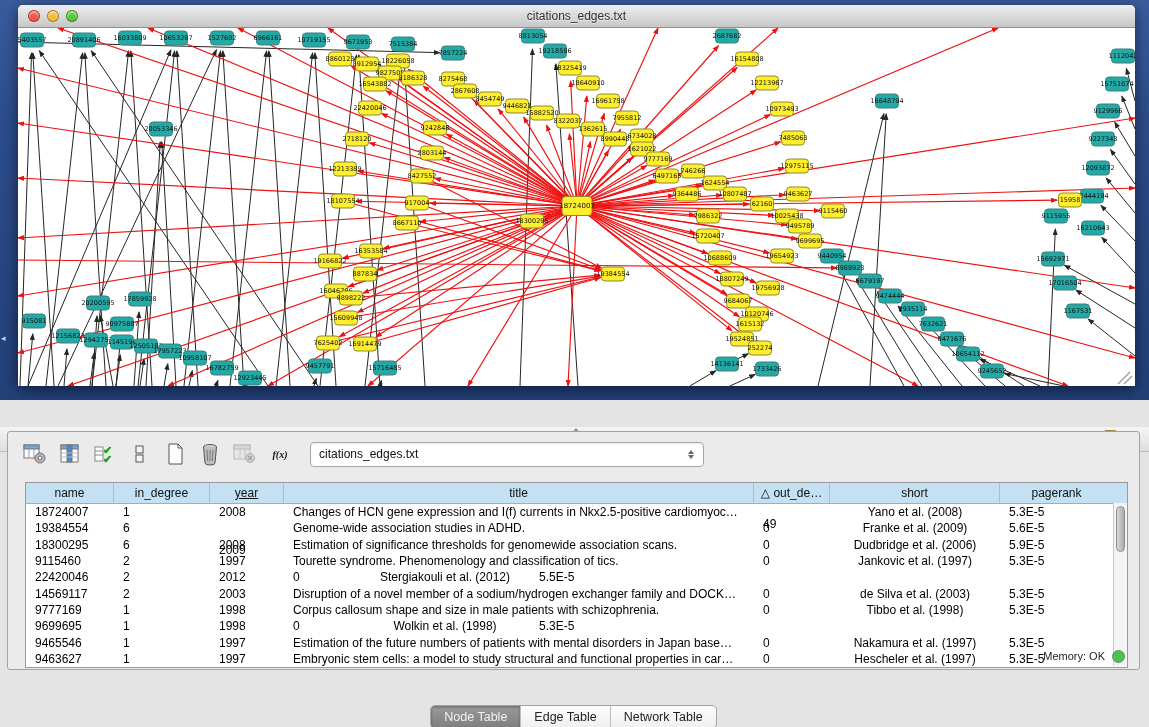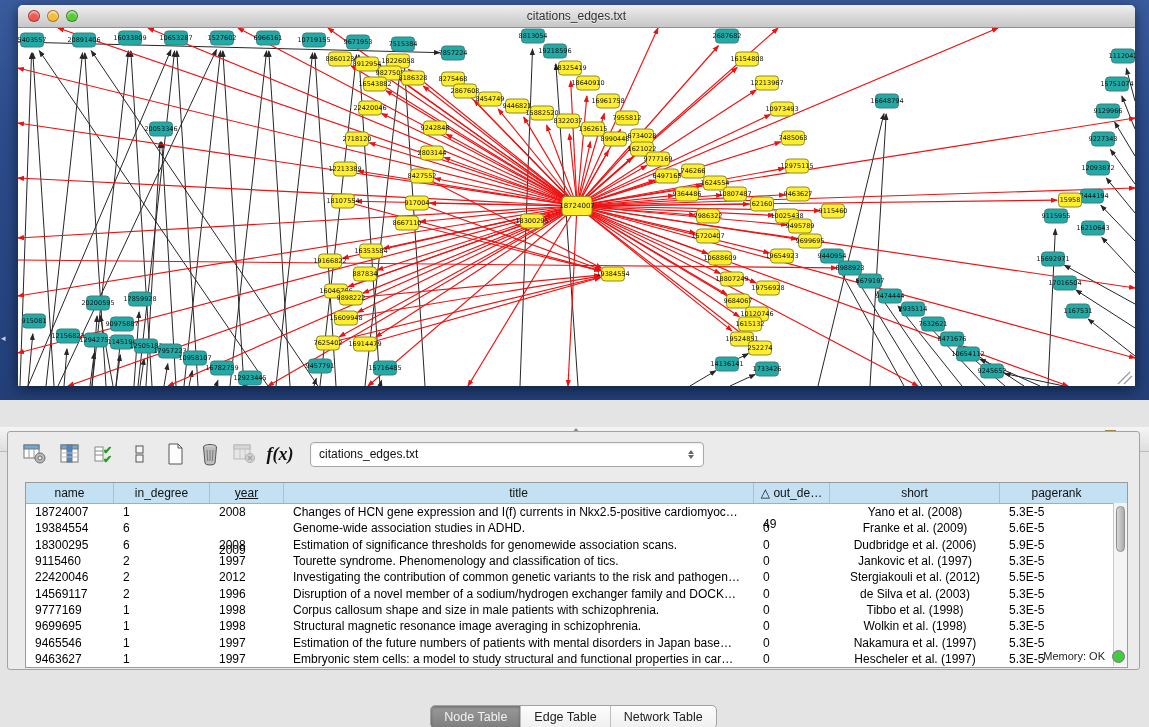--- a/index.html
+++ b/index.html
@@ -32,21 +32,21 @@
   .float-icon .sq1{position:absolute;left:4px;top:0;width:9px;height:9px;border:1.5px solid #9A8A46;}
   .float-icon .sq2{position:absolute;left:0;top:6px;width:8px;height:8px;border:1.5px dotted #2E4470;background:#EDEDED;}
   .close-x{font-size:15px;font-weight:bold;color:#1A1A1A;line-height:15px;cursor:default;}
   .splitter-handle{position:absolute;left:571px;top:1px;width:0;height:0;
                    border-left:5px solid transparent;border-right:5px solid transparent;border-bottom:6px solid #8A8A8A;}
 
   .panel-inner{position:absolute;left:7px;top:31px;width:1133px;height:239px;background:#EBEBEB;
                border:1px solid #A3A3A3;border-radius:3px;box-sizing:border-box;}
   .toolbar{height:44px;display:flex;align-items:center;gap:9px;padding:0 14px;}
   .tbtn{width:26px;height:26px;display:flex;align-items:center;justify-content:center;background:transparent;border:none;padding:0;}
-  .fx{font-family:"Liberation Serif",serif;font-style:italic;font-weight:bold;font-size:18px;color:#111;}
+  .fx{font-family:"Liberation Serif",serif;font-style:italic;font-weight:bold;font-size:10px;color:#111;}
   .combo{margin-left:8px;width:392px;height:23px;background:#fff;border:1px solid #A8A8A8;border-radius:4px;
          display:flex;align-items:center;position:relative;box-shadow:inset 0 1px 2px rgba(0,0,0,.08);}
   .combo .cval{font-size:12px;color:#111;padding-left:8px;flex:1;}
   .combo .stepper{width:16px;display:flex;flex-direction:column;align-items:center;gap:1px;padding-right:4px;}
   .combo .stepper i{width:0;height:0;border-left:3.5px solid transparent;border-right:3.5px solid transparent;}
   .combo .stepper .up{border-bottom:4px solid #666;}
   .combo .stepper .dn{border-top:4px solid #666;}
 
   
   .grid{position:absolute;left:17px;top:50px;width:1101px;height:184px;background:#fff;
@@ -892,48 +892,46 @@
             <div class="td" style="width: 74px;">1997</div>
             <div class="td" style="width: 470px;">Tourette syndrome. Phenomenology and classification of tics.</div>
             <div class="td" style="width: 76px;">0</div>
             <div class="td center" style="width: 170px;">Jankovic et al. (1997)</div>
             <div class="td" style="width: 113px;">5.3E-5</div>
           </div>
           <div class="tr">
             <div class="td" style="width: 88px;">22420046</div>
             <div class="td" style="width: 96px;">2</div>
             <div class="td" style="width: 74px;">2012</div>
-            <div class="td" style="width: 470px;">Investigating the contribution of common genetic variants to the risk and pathogen…</div>
             <div class="td" style="width: 76px;">0</div>
             <div class="td center" style="width: 170px;">Stergiakouli et al. (2012)</div>
             <div class="td" style="width: 113px;">5.5E-5</div>
           </div>
           <div class="tr">
             <div class="td" style="width: 88px;">14569117</div>
             <div class="td" style="width: 96px;">2</div>
-            <div class="td" style="width: 74px;">1996</div>
+            <div class="td" style="width: 74px;">2003</div>
             <div class="td" style="width: 470px;">Disruption of a novel member of a sodium/hydrogen exchanger family and DOCK…</div>
             <div class="td" style="width: 76px;">0</div>
             <div class="td center" style="width: 170px;">de Silva et al. (2003)</div>
             <div class="td" style="width: 113px;">5.3E-5</div>
           </div>
           <div class="tr">
             <div class="td" style="width: 88px;">9777169</div>
             <div class="td" style="width: 96px;">1</div>
             <div class="td" style="width: 74px;">1998</div>
             <div class="td" style="width: 470px;">Corpus callosum shape and size in male patients with schizophrenia.</div>
             <div class="td" style="width: 76px;">0</div>
             <div class="td center" style="width: 170px;">Tibbo et al. (1998)</div>
             <div class="td" style="width: 113px;">5.3E-5</div>
           </div>
           <div class="tr">
             <div class="td" style="width: 88px;">9699695</div>
             <div class="td" style="width: 96px;">1</div>
             <div class="td" style="width: 74px;">1998</div>
-            <div class="td" style="width: 470px;">Structural magnetic resonance image averaging in schizophrenia.</div>
             <div class="td" style="width: 76px;">0</div>
             <div class="td center" style="width: 170px; text-align: center;">Wolkin et al. (1998)</div>
             <div class="td" style="width: 113px;">5.3E-5</div>
           </div>
           <div class="tr">
             <div class="td" style="width: 88px;">9465546</div>
             <div class="td" style="width: 96px;">1</div>
             <div class="td" style="width: 74px;">1997</div>
             <div class="td" style="width: 470px;">Estimation of the future numbers of patients with mental disorders in Japan base…</div>
             <div class="td" style="width: 76px;">0</div>

